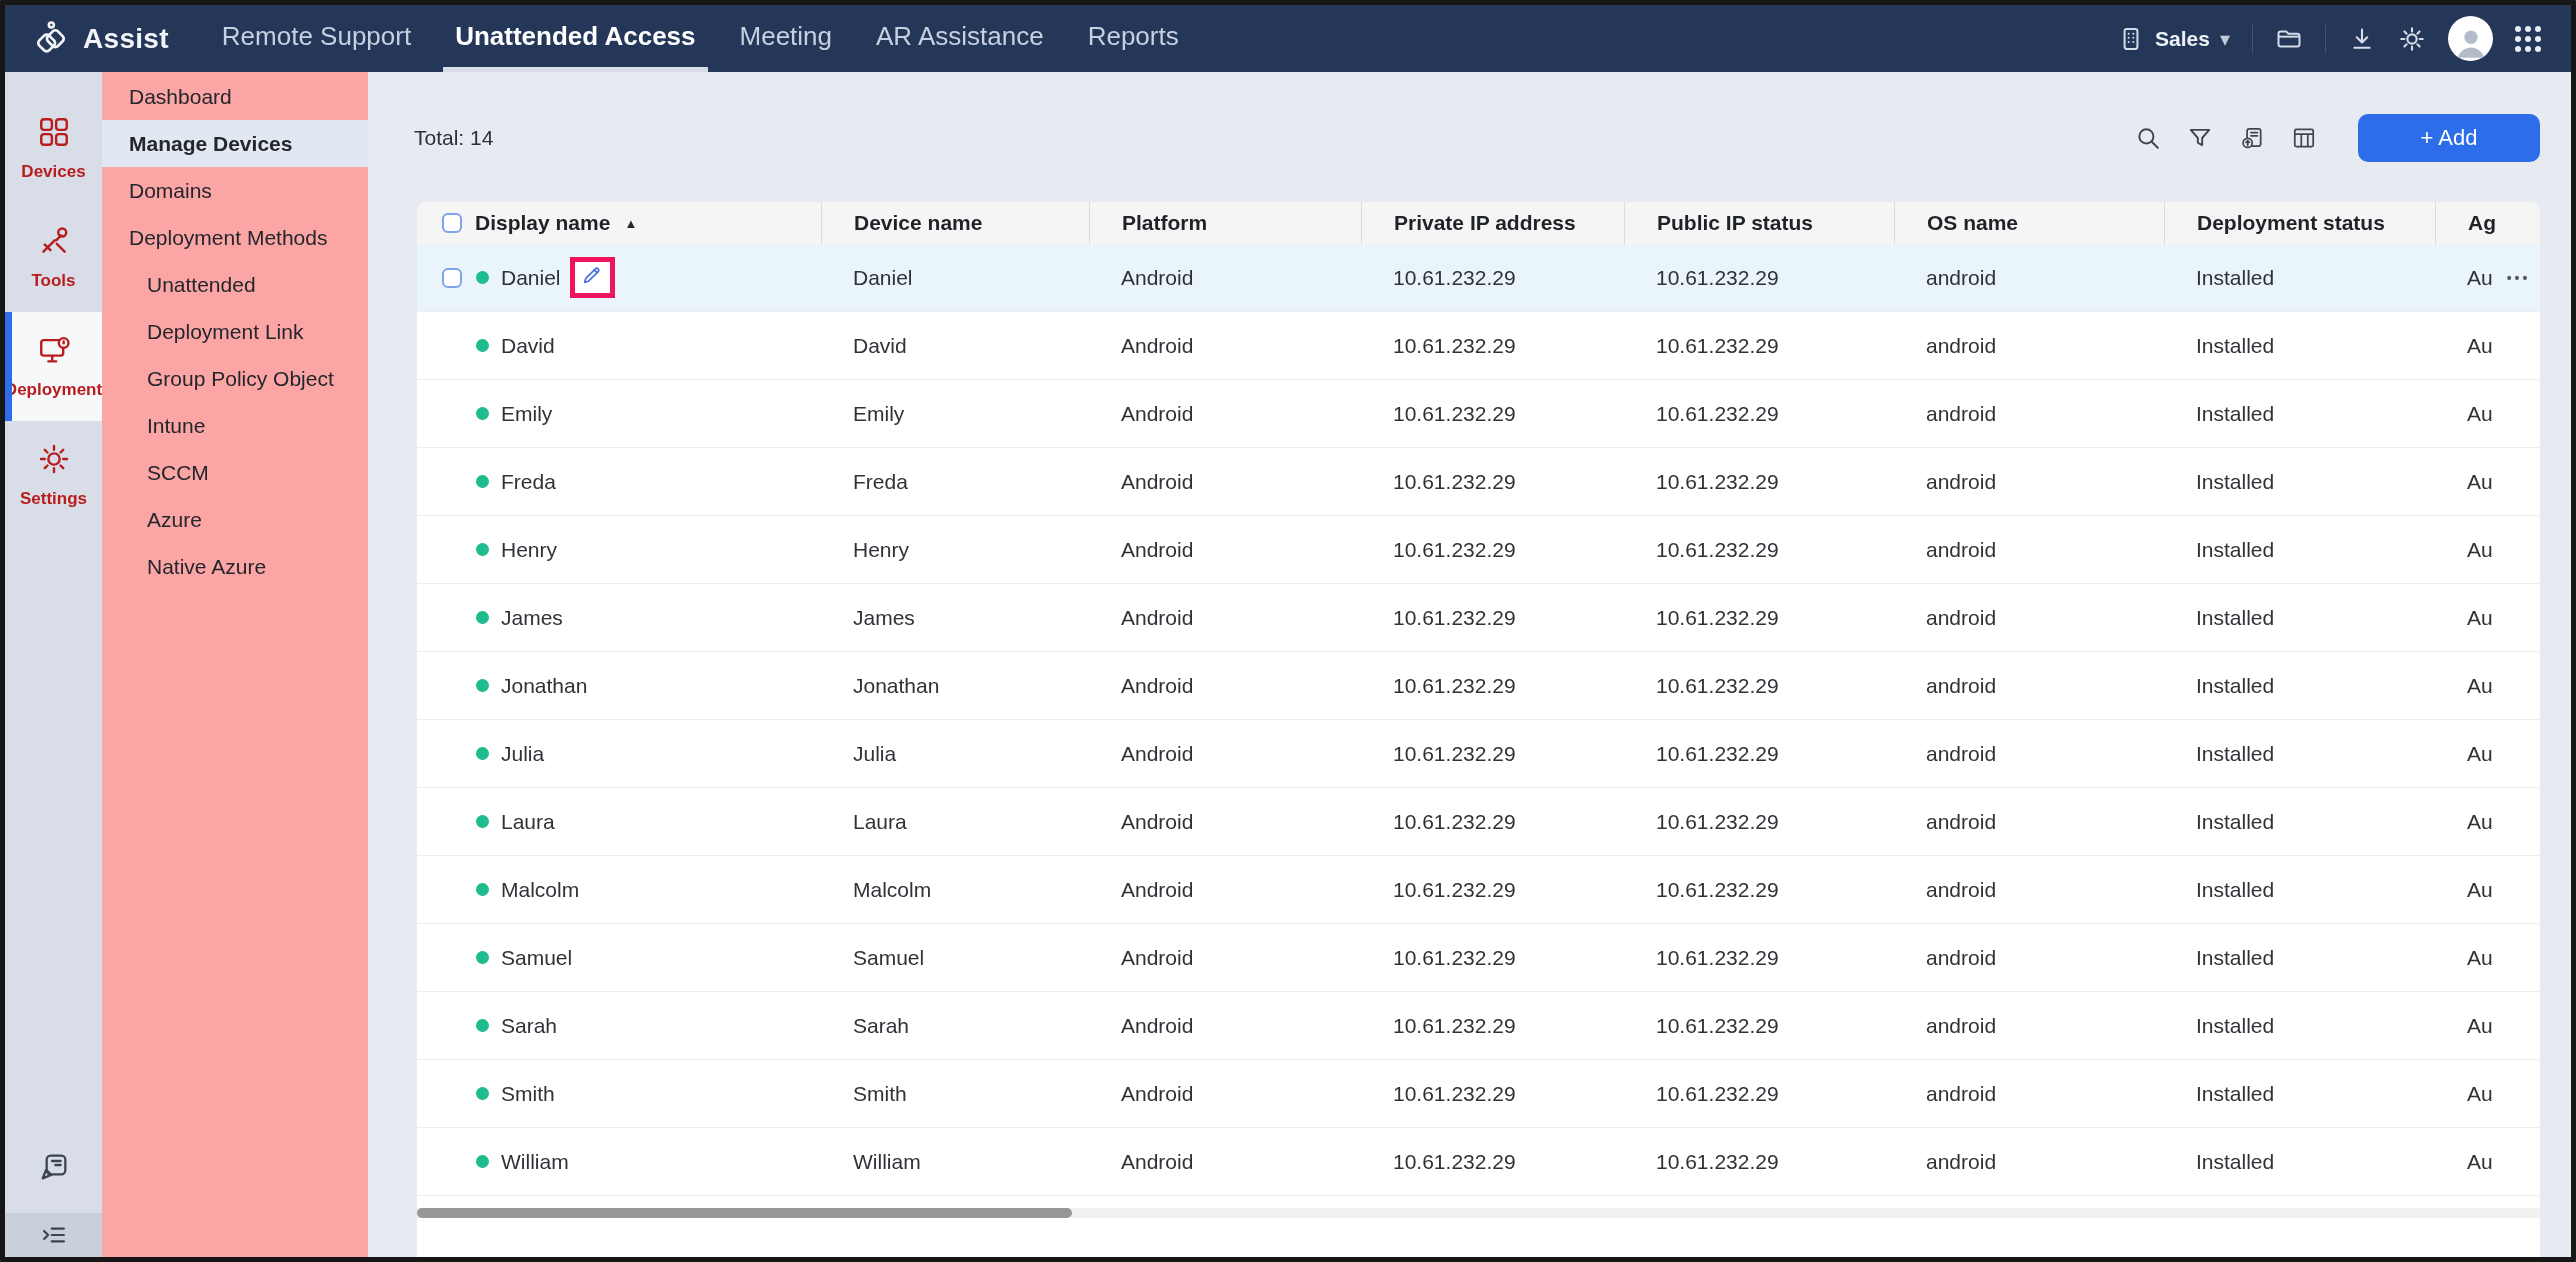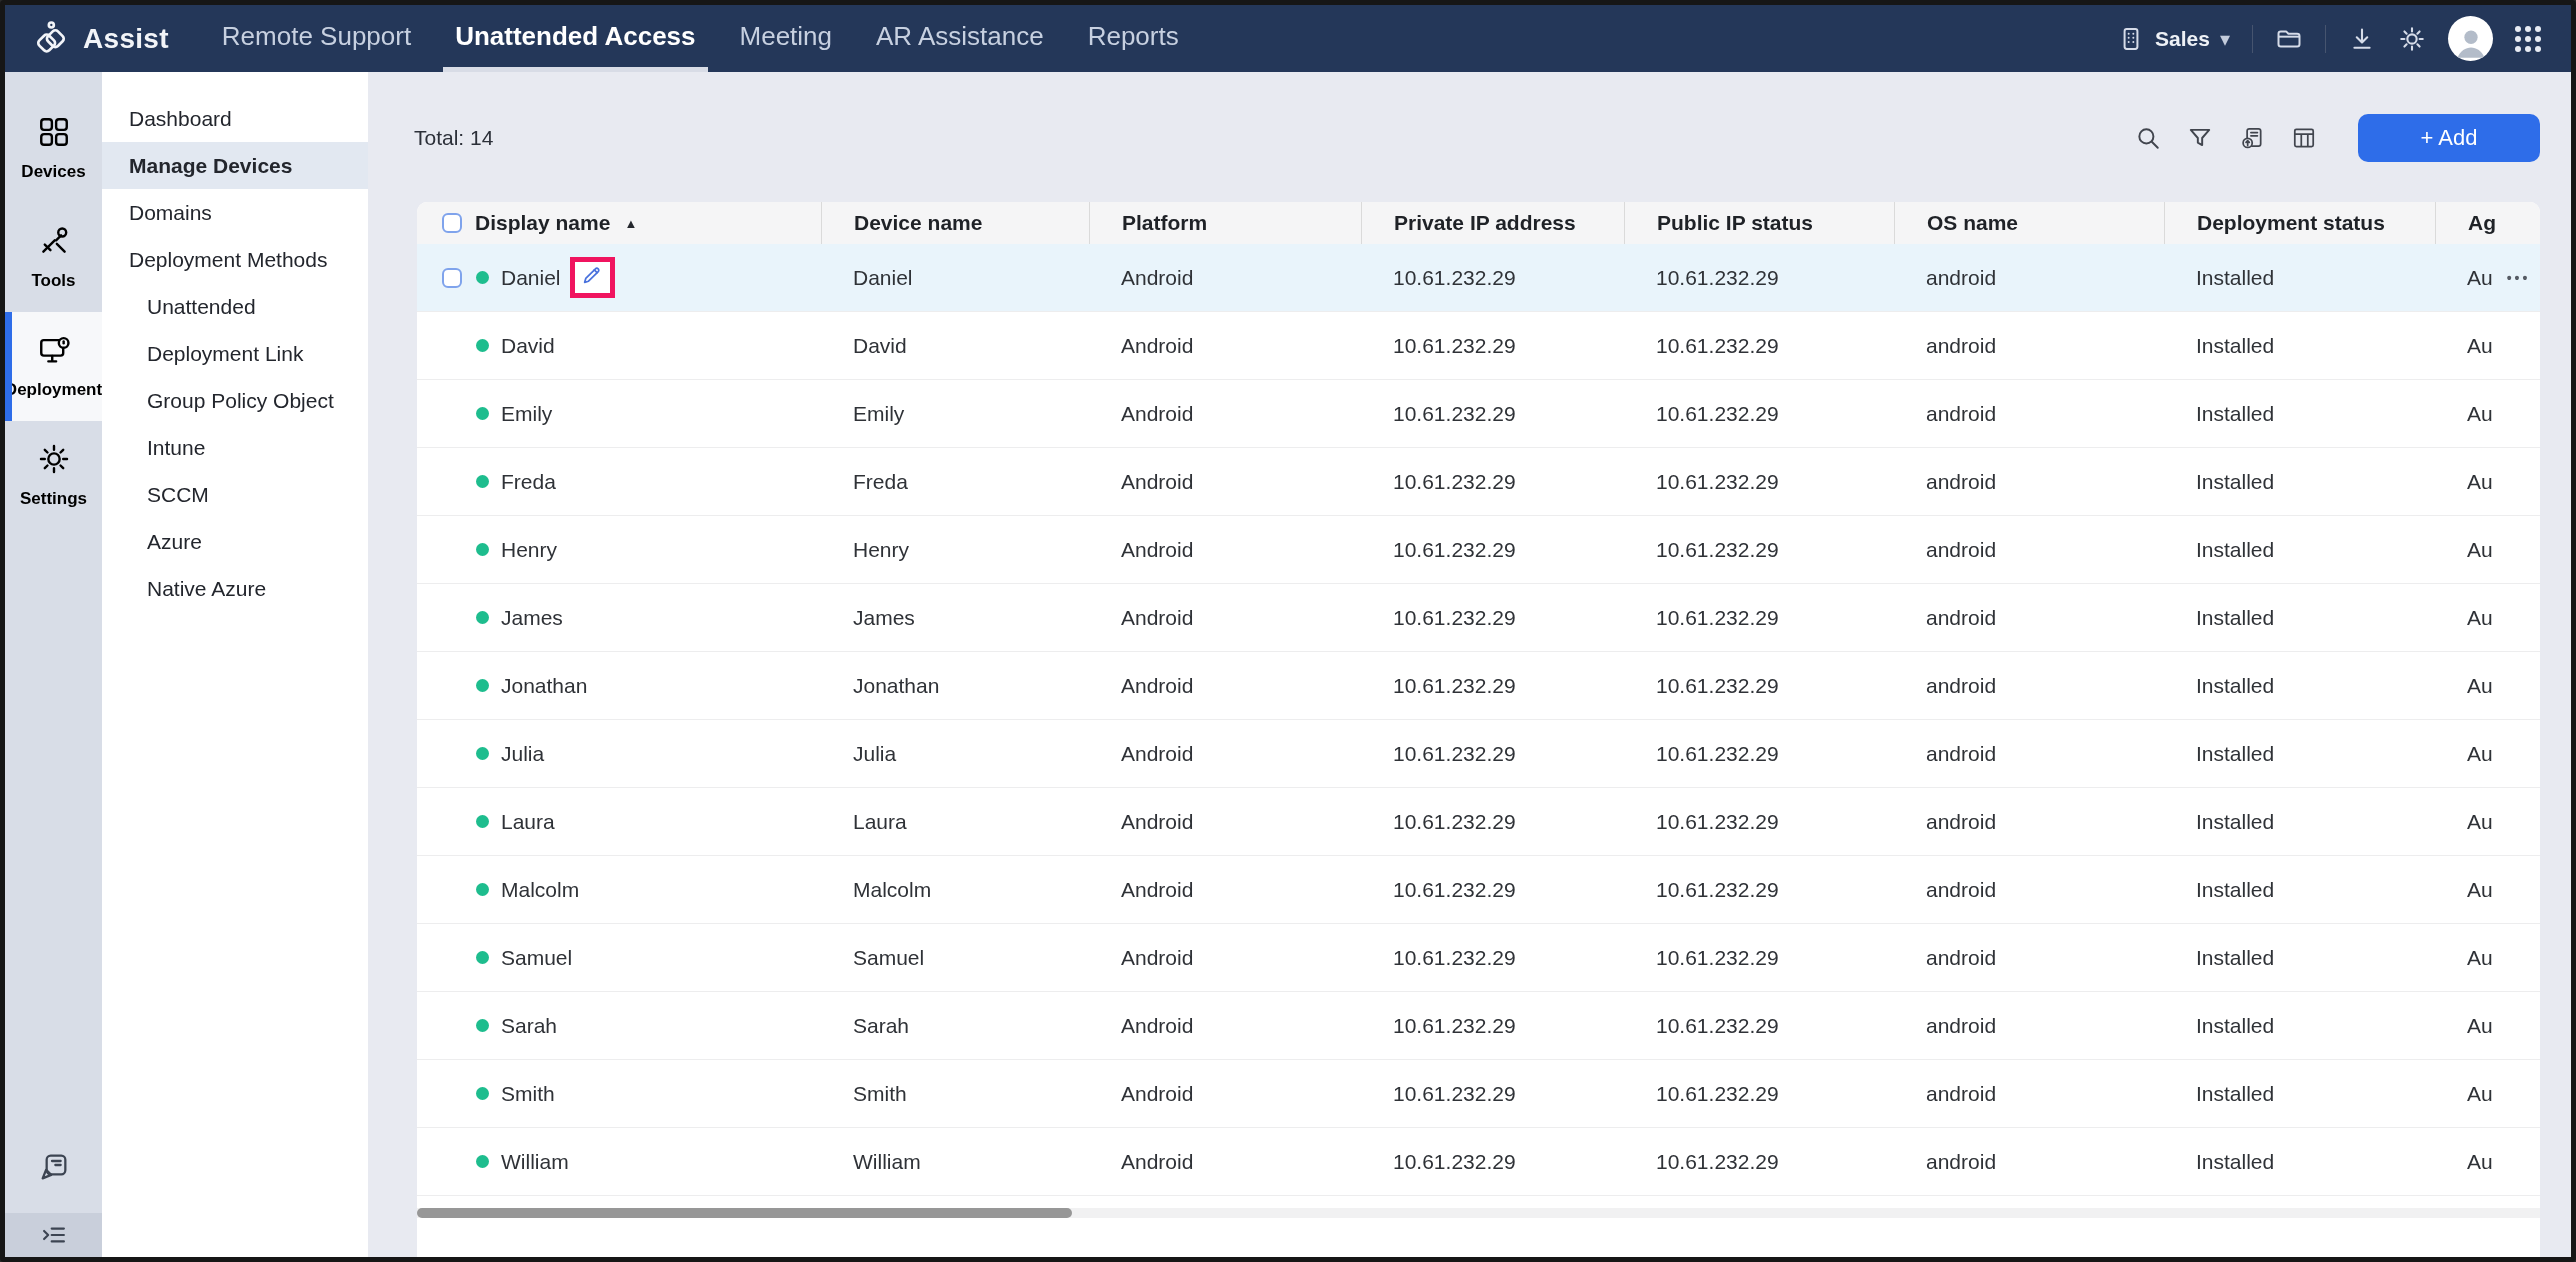--- a/index.html
+++ b/index.html
@@ -27,35 +27,35 @@
   .tb-divider{ width:1px; height:28px; background:#46546f; }
   .avatar{ width:45px; height:45px; border-radius:50%; background:#ffffff; overflow:hidden;
     display:flex; align-items:flex-end; justify-content:center; }
   .avatar svg{ width:38px; height:38px; color:#b3bcc9; }
   .apps-grid{ display:grid; grid-template-columns:repeat(3,6px); grid-template-rows:repeat(3,6px); gap:4px; }
   .apps-grid i{ width:6px; height:6px; border-radius:50%; background:#e8ecf4; }
 
   
   .rail{ position:absolute; top:67px; bottom:0; left:0; width:97px; background:#d8dde7; }
   .rail-item{ position:relative; height:109px; margin-top:0; display:flex; flex-direction:column;
-    align-items:center; justify-content:center; gap:9px; color:#000000; }
+    align-items:center; justify-content:center; gap:9px; color:#b91c1c; }
   .rail-items{ padding-top:22px; }
   .rail-item svg{ width:34px; height:34px; }
   .rail-label{ font-size:17px; font-weight:600; }
   .rail-item.active{ background:#f7f8fa; }
   .rail-accent{ position:absolute; left:0; top:0; bottom:0; width:7px; background:var(--accent,#2e6de9); }
   .rail-bottom-icon{ position:absolute; left:0; right:0; bottom:74px; display:flex; justify-content:center; color:#3c4452; }
   .rail-bottom-icon svg{ width:32px; height:32px; }
   .rail-collapse{ position:absolute; left:0; right:0; bottom:0; height:44px; background:#c9cfdb;
     display:flex; align-items:center; justify-content:center; color:#3c4452; }
   .rail-collapse svg{ width:28px; height:28px; }
 
   
-  .sidebar{ position:absolute; top:67px; bottom:0; left:97px; width:267px; background:#ffffff;
-    border-right:1px solid #e3e4e8; padding-top:23px; }
+  .sidebar{ position:absolute; top:67px; bottom:0; left:97px; width:267px; background:#fca5a5;
+    border-right:1px solid #e3e4e8; padding-top:1px; }
   .side-item{ height:47px; display:flex; align-items:center; padding-left:27px;
     font-size:21px; color:#23262d; cursor:default; }
   .side-item.lvl1{ padding-left:45px; }
   .side-item.active{ background:#e2e8f1; font-weight:700; }
 
   
   .main{ position:absolute; top:67px; bottom:0; left:363px; right:0; background:#e8eaf1; }
   .toolbar{ position:absolute; top:38px; left:46px; right:31px; height:55px;
     display:flex; align-items:center; }
   .total{ font-size:21px; color:#2c3039; }

